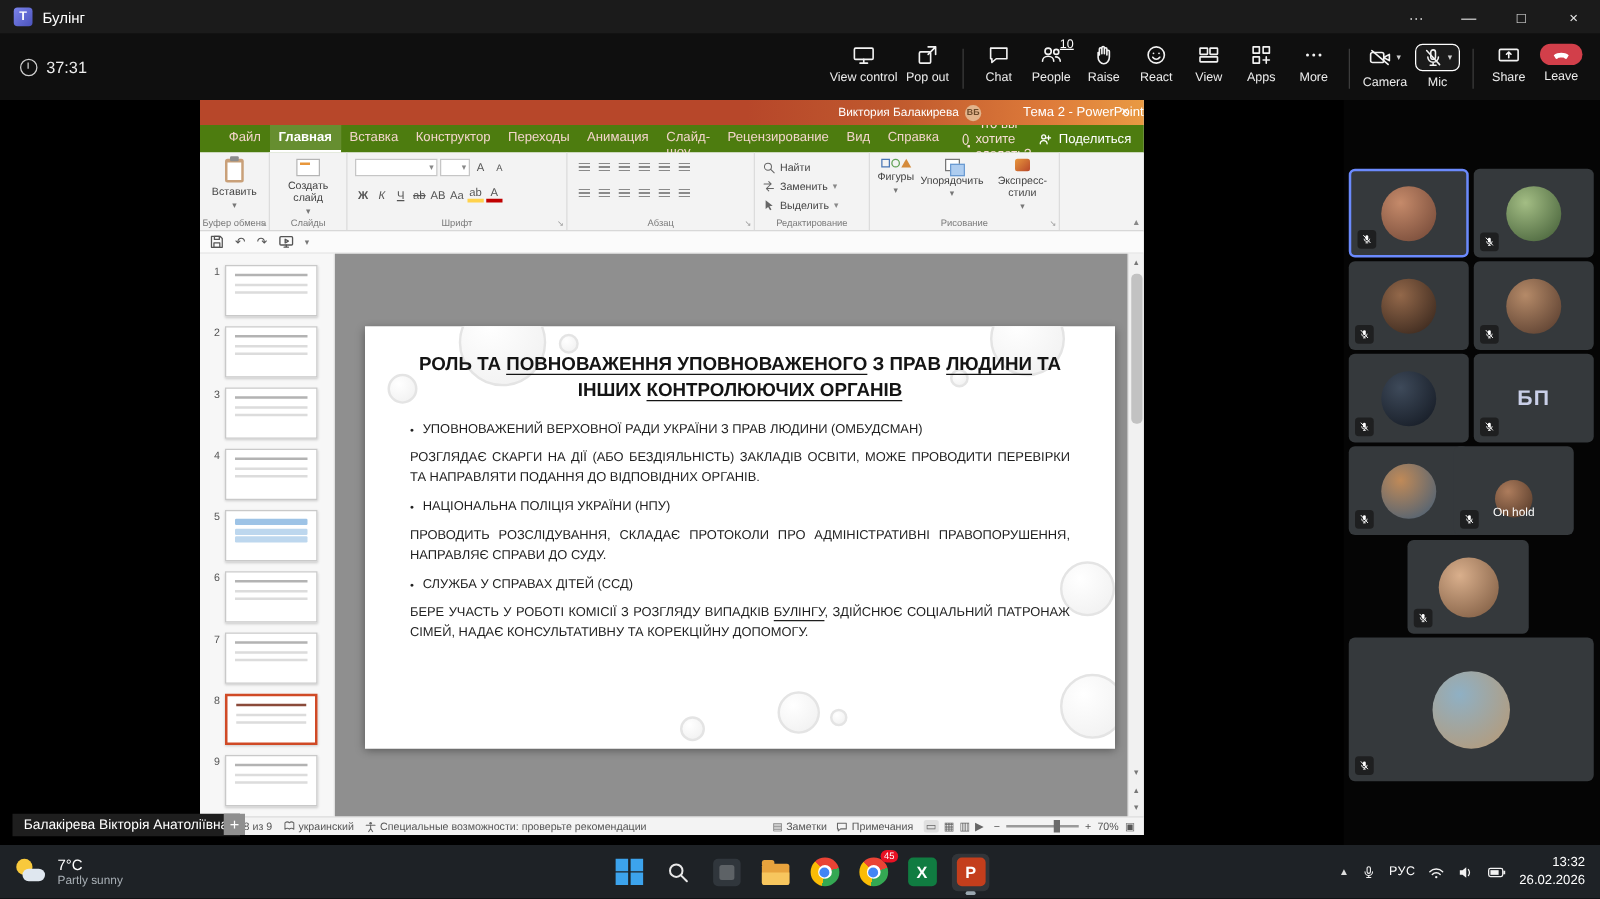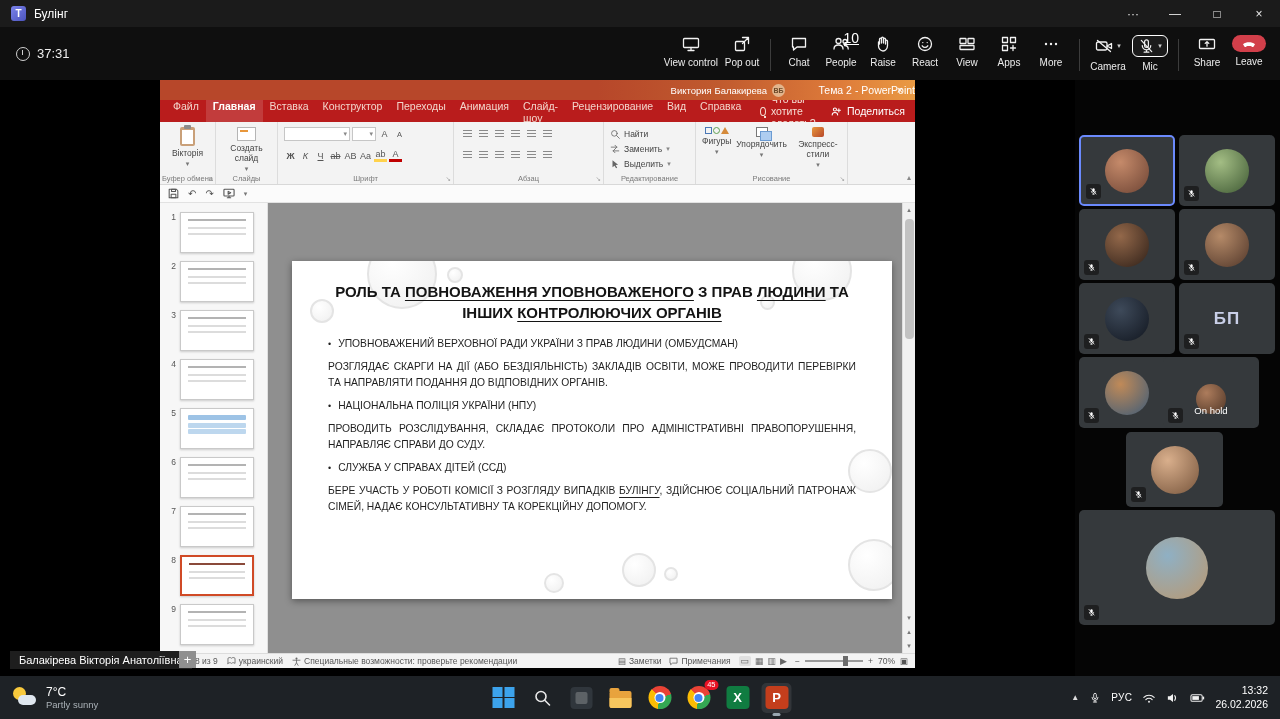--- a/index.html
+++ b/index.html
@@ -18,21 +18,21 @@
 
   
   .meetbar { height:53px; background:#0f0f0f; display:flex; align-items:center; position:relative; }
   .timer { position:absolute; left:16px; display:flex; align-items:center; gap:7px; color:#ededed; font-size:13px; }
   .timer-ic { width:14px; height:14px; border:1.4px solid #cfcfcf; border-radius:50%; position:relative; }
   .timer-ic::after { content:""; position:absolute; left:5px; top:2px; width:1.4px; height:5px; background:#cfcfcf; }
   .tb-group { margin-left:auto; margin-right:10px; display:flex; align-items:flex-start; }
   .tbtn { display:flex; flex-direction:column; align-items:center; gap:4px; min-width:42px; padding:0 3px;
     color:#ececec; font-size:10px; white-space:nowrap; }
   .tb-sep { width:1px; height:32px; background:#3c3c3c; margin:4px 7px 0; }
-  .badge-count { position:absolute; top:-5px; right:-9px; font-size:14px; color:#fff;text-decoration:underline; }
+  .badge-count { position:absolute; top:-5px; right:-9px; font-size:10px; color:#fff;text-decoration:underline; }
   .iconwrap { position:relative; height:18px; display:flex; align-items:center; }
   .devrow { display:flex; align-items:center; gap:3px; height:22px; }
   .mic-box { border:1.5px solid #fff; border-radius:6px; background:#1b1b1b; padding:1px 5px; }
   .chev { color:#cfcfcf; font-size:7px; }
   .leave-pill { width:34px; height:17px; background:#d23f4a; border-radius:9px; display:flex; align-items:center; justify-content:center; }
 
   
   .main { position:absolute; top:80px; left:0; right:0; bottom:43px; display:flex; }
   .share-area { flex:1; position:relative; background:#000; }
 
@@ -40,21 +40,21 @@
   .ppt { position:absolute; left:160px; top:0; width:755px; height:588px; background:#fff;
     display:flex; flex-direction:column; font-size:10px; color:#333; }
   .ppt-titlebar { height:20px; display:flex; align-items:center; position:relative; color:#fff;
     background:linear-gradient(90deg,#b7472a 0%,#b7472a 58%,#c05a2e 74%,#de7b3a 90%,#e99a43 100%); }
   .ppt-title { position:absolute; left:0; right:0; text-align:right; font-size:10.5px; }
   .ppt-user { position:absolute; right:130px; display:flex; align-items:center; gap:5px; font-size:9.5px; }
   .ppt-user .uava { width:13px; height:13px; border-radius:50%; background:#e2b48c; color:#6b4a2a; font-size:7px;
     display:flex; align-items:center; justify-content:center; font-weight:bold; }
   .ppt-close { position:absolute; right:0; width:30px; height:100%; display:flex; align-items:center; justify-content:center; font-size:11px; }
 
-  .ppt-menubar { height:22px; background:#b91c1c; display:flex; align-items:center; padding-left:6px; color:#f3d5cb; font-size:10.5px; }
+  .ppt-menubar { height:22px; background:#4d7c0f; display:flex; padding-left:16px; color:#f3d5cb; font-size:10.5px; }
   .mtab { padding:4px 7px 3px; }
   .mtab.active { color:#fff; font-weight:bold; background:rgba(255,255,255,.14); box-shadow:inset 0 -2px 0 #fff; }
   .tellme { display:flex; align-items:center; gap:5px; margin-left:12px; color:#f6ddd4; }
   .bulb { width:9px; height:9px; border:1.2px solid #f6ddd4; border-radius:50%; position:relative; }
   .bulb::after { content:""; position:absolute; left:2.5px; top:8px; width:2px; height:2px; background:#f6ddd4; }
   .ppt-share { margin-left:auto; margin-right:10px; display:flex; align-items:center; gap:5px; color:#fff; }
 
   .ribbon { height:63px; background:#f3f3f3; border-bottom:1px solid #d8d8d8; display:flex; position:relative; }
   .rgroup { position:relative; border-right:1px solid #dcdcdc; padding:5px 6px 13px; display:flex; align-items:flex-start; gap:5px; }
   .rgroup-label { position:absolute; bottom:1px; left:0; right:0; text-align:center; font-size:7.5px; color:#7a7a7a; }
@@ -376,21 +376,21 @@
               <path d="M1.5 11.5c0-2 1.5-3.3 3.5-3.3s3.5 1.3 3.5 3.3M10 3.5v4M8 5.5h4"></path>
             </svg>
           <span>Поделиться</span>
         </span>
       </div>
 
       <div class="ribbon">
         <div class="rgroup" style="width:56px; justify-content:center;">
           <div class="bigbtn">
             <span class="clipboard"></span>
-            <span>Вікторія</span>
+            <span>Вставить</span>
             <span class="chev" style="color:#777">▾</span>
           </div>
           <div class="rgroup-label">Буфер обмена</div>
           <span class="dl">↘</span>
         </div>
         <div class="rgroup" style="width:62px; justify-content:center;">
           <div class="bigbtn">
             <span class="slideicon"></span>
             <span>Создать слайд</span>
             <span class="chev" style="color:#777">▾</span>

